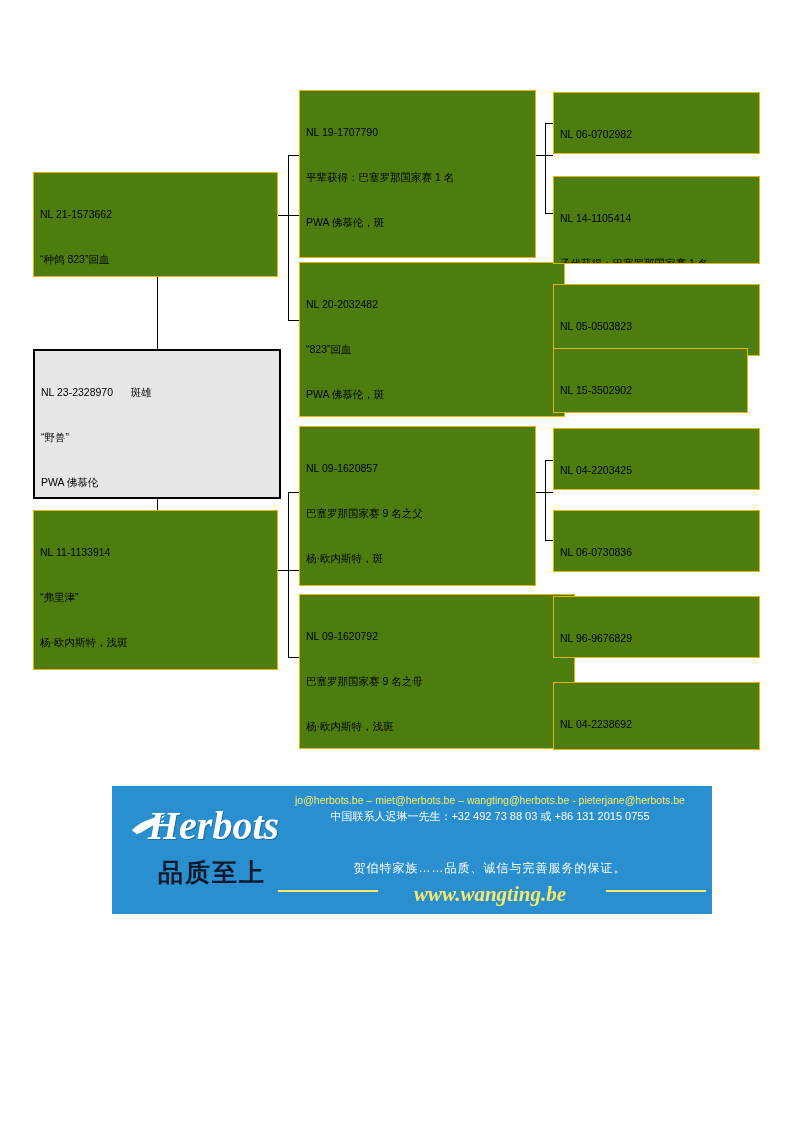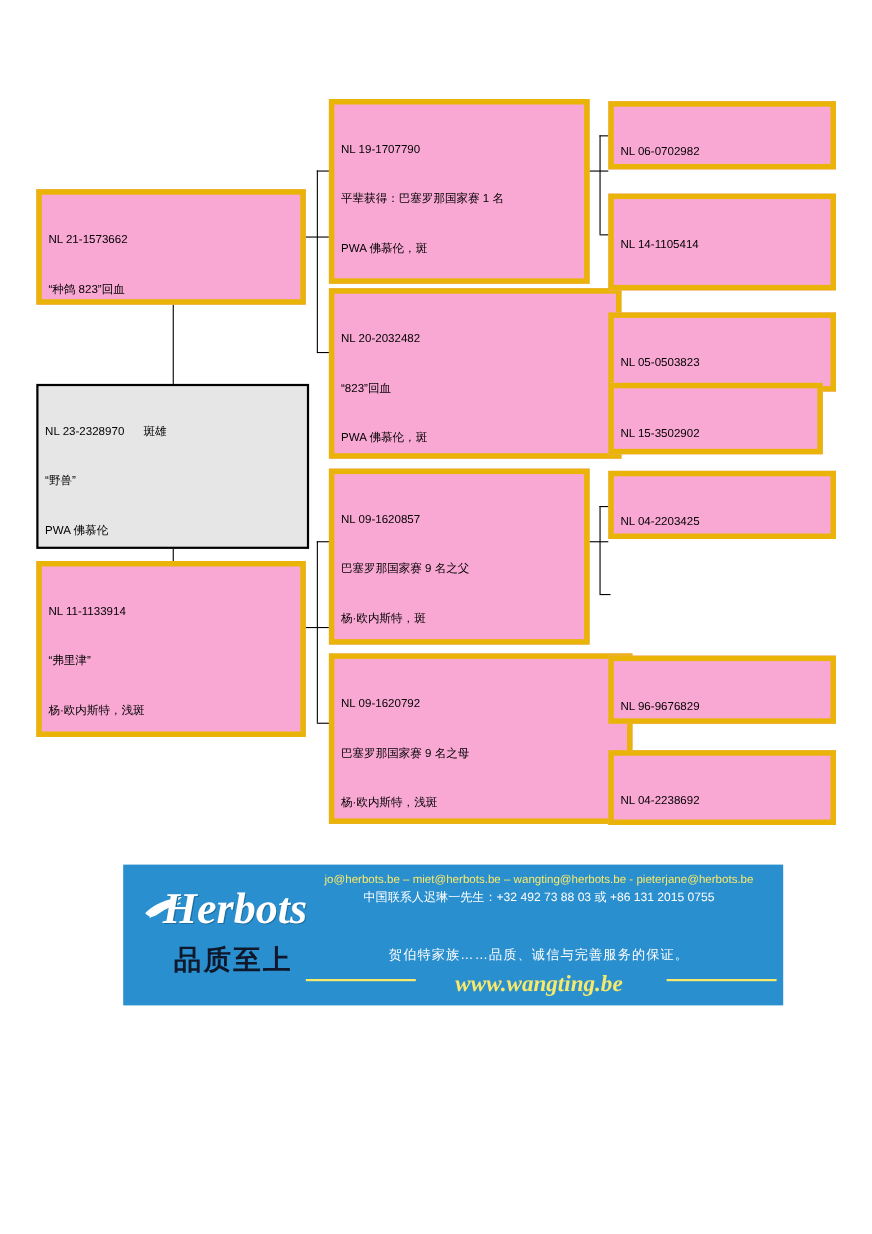--- a/index.html
+++ b/index.html
@@ -23,22 +23,22 @@
   }
   .pedigree {
     position: absolute;
     left: 0; top: 0;
     width: 793px;
     height: 790px;
   }
   .node {
     position: absolute;
     box-sizing: border-box;
-    border: 5px solid #eab308;
-    background: #f9a8d4;
+    border: 1px solid #eab308;
+    background: #4d7c0f;
     padding: 4px 5px 4px 6px;
     font-size: 10.5px;
     line-height: 15px;
     color: #000000;
     white-space: pre-wrap;
     overflow: hidden;
   }
   .node.subject {
     border: 2px solid #000000;
     background: #e6e6e6;
@@ -263,20 +263,25 @@
       
       
     </div>
 
     <div class="node" style="left:553px; top:428px; width:207px; height:62px;">
       <span class="line">NL 04-2203425</span>
       
       
     </div>
 
+    <div class="node" style="left:553px; top:510px; width:207px; height:62px;">
+      <span class="line">NL 06-0730836</span>
+      
+      
+    </div>
 
     <div class="node" style="left:553px; top:596px; width:207px; height:62px;">
       <span class="line">NL 96-9676829</span>
       
       
     </div>
 
     <div class="node" style="left:553px; top:682px; width:207px; height:68px;">
       <span class="line">NL 04-2238692</span>
       

